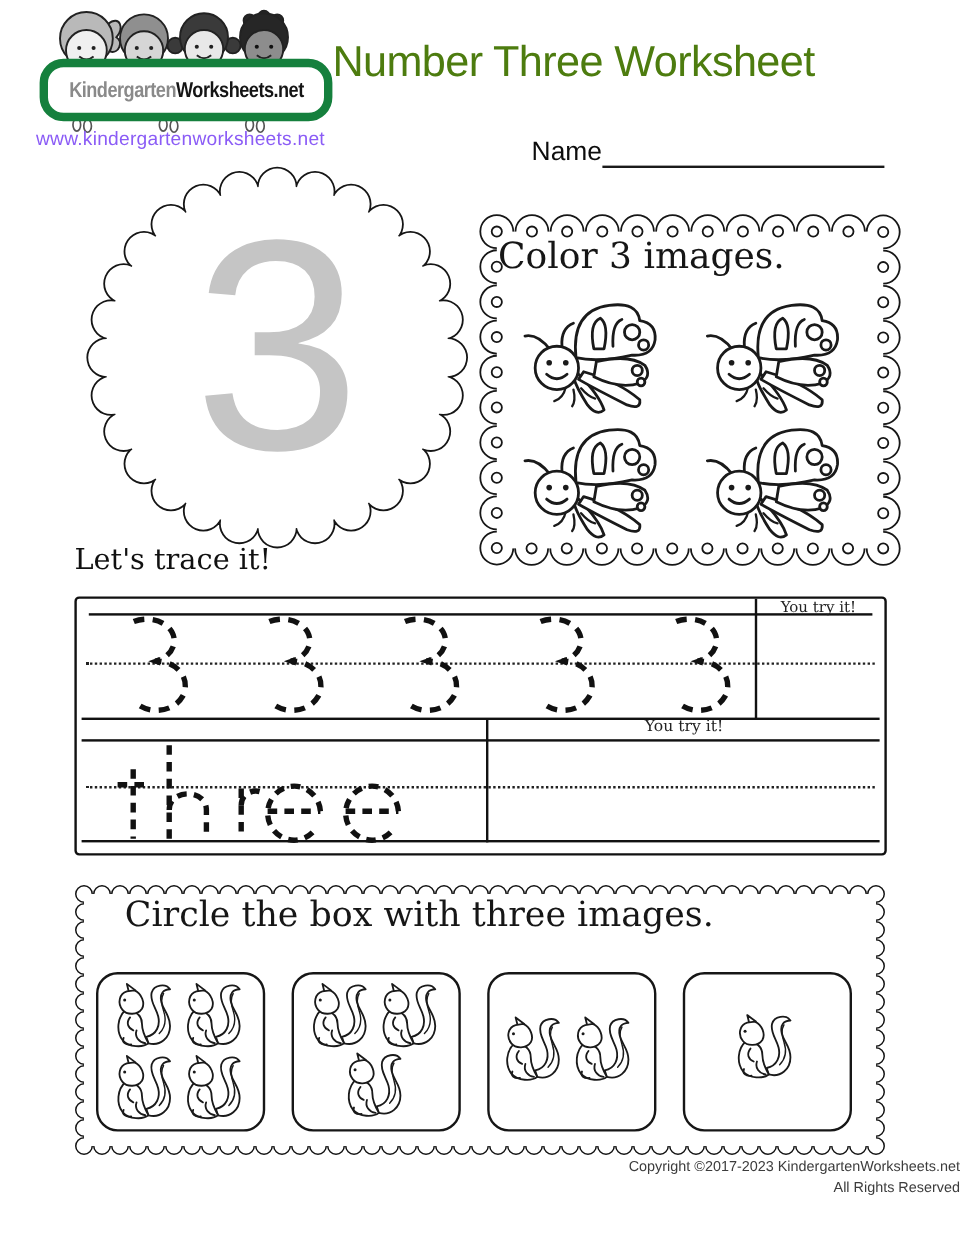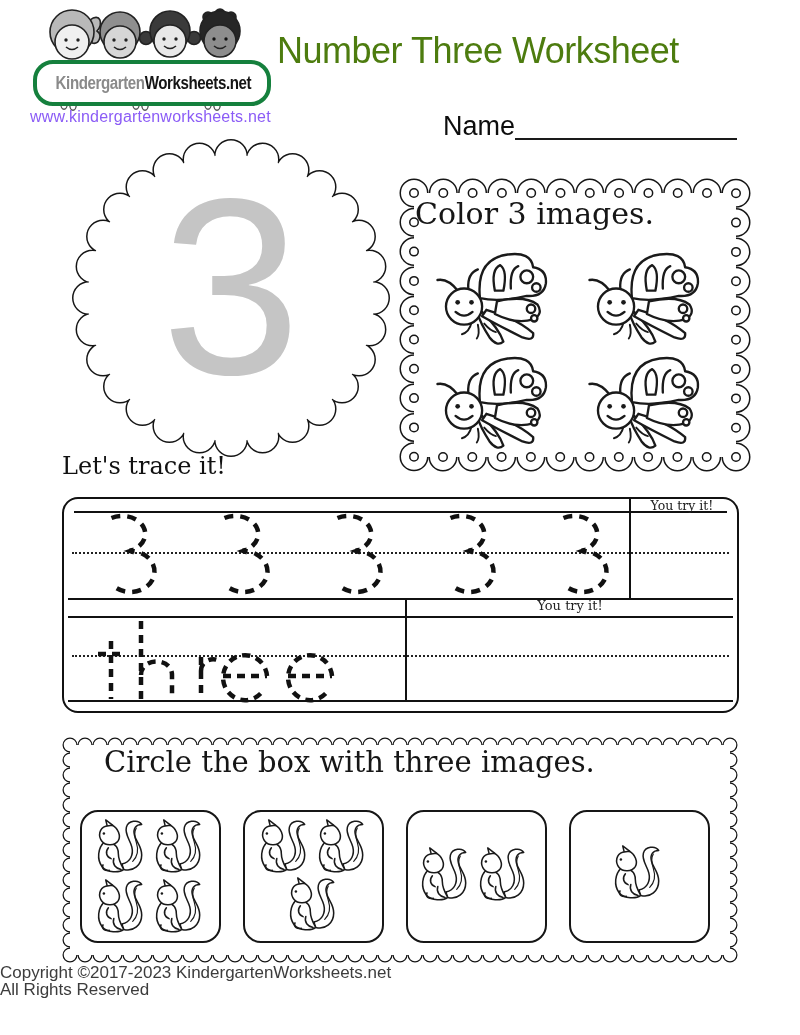--- a/index.html
+++ b/index.html
@@ -2,47 +2,47 @@
 <html><head>
 <meta charset="utf-8">
 <style>
   html,body{margin:0;padding:0;background:#fff;}
   .page{position:relative;width:800px;height:1035px;background:#fff;overflow:hidden;
         font-family:"Liberation Sans",sans-serif;color:#111;}
   .abs{position:absolute;}
   .serif{font-family:"DejaVu Serif","Liberation Serif",serif;}
   
   .title{left:277px;top:30px;font-size:36px;font-weight:400;letter-spacing:-.5px;color:#4d7c0f;white-space:nowrap;}
-  .banner{left:33px;top:60px;width:230px;height:38px;border:4px solid #15803d;border-radius:20px;
-          background:#fff;display:flex;align-items:center;white-space:nowrap;}
+  .banner{left:33px;top:49px;width:230px;height:38px;border:7px solid #15803d;border-radius:20px;
+          background:#fff;display:flex;align-items:center;justify-content:center;white-space:nowrap;}
   .banner .txt{display:inline-block;font-weight:700;font-size:18px;letter-spacing:-.5px;transform:scaleX(.84);}
   .brand-gray{color:#8a8a8a;}
   .brand-black{color:#151515;}
   .site-url{left:30px;top:108px;width:250px;font-size:16px;color:#8b5cf6;letter-spacing:.2px;}
   .name-row{left:443px;top:112px;width:294px;display:flex;align-items:flex-end;}
-  .name-label{font-size:27px;font-weight:400;color:#0d0d0d;line-height:28px;}
+  .name-label{font-size:22px;font-weight:400;color:#0d0d0d;line-height:28px;}
   .name-line{flex:1;height:24px;border-bottom:2px solid #1a1a1a;}
   
   .big3{left:231px;top:298px;transform:translate(-50%,-54%);font-size:250px;font-weight:400;
         color:#c5c5c5;line-height:1;}
   
   .lets-trace{left:62px;top:452px;font-size:24px;color:#111;}
   .colorbox-title{left:415px;top:196px;width:320px;text-align:left;font-size:30px;color:#161616;}
   .circle-title{left:104px;top:745px;font-size:29px;color:#161616;white-space:nowrap;}
   
-  .trace-panel{left:62px;top:497px;width:677px;height:216px;border:2.5px solid #111;border-radius:16px;box-sizing:border-box;}
+  .trace-panel{left:62px;top:497px;width:677px;height:216px;border:2.5px solid #111;border-radius:4px;box-sizing:border-box;}
   .tline{position:absolute;background:#111;height:2px;}
   .vline{position:absolute;background:#111;width:2px;}
   .dotline{position:absolute;border-top:2px dotted #222;height:0;}
   .youtry{position:absolute;text-align:center;font-size:12.5px;color:#222;line-height:14px;}
   
   .sq-box{position:absolute;width:141px;height:133px;border:2.2px solid #161616;border-radius:18px;
           background:#fff;box-sizing:border-box;}
   
-  .footer{left:0;top:964px;width:800px;text-align:left;font-size:17px;color:#3c3c3c;line-height:17px;}
+  .footer{left:0;top:964px;width:800px;text-align:right;font-size:12px;color:#3c3c3c;line-height:17px;}
 </style>
 </head>
 <body>
 
 <svg width="0" height="0" style="position:absolute" aria-hidden="true">
   <defs>
     <symbol id="butterfly" viewBox="0 0 120 95">
       <g fill="#fff" stroke="#1a1a1a" stroke-width="2.2" stroke-linecap="round" stroke-linejoin="round">
         <path d="M24 43 Q14 30 4 32" fill="none"></path>
         <path d="M33 40 Q32 26 42 22" fill="none"></path>

